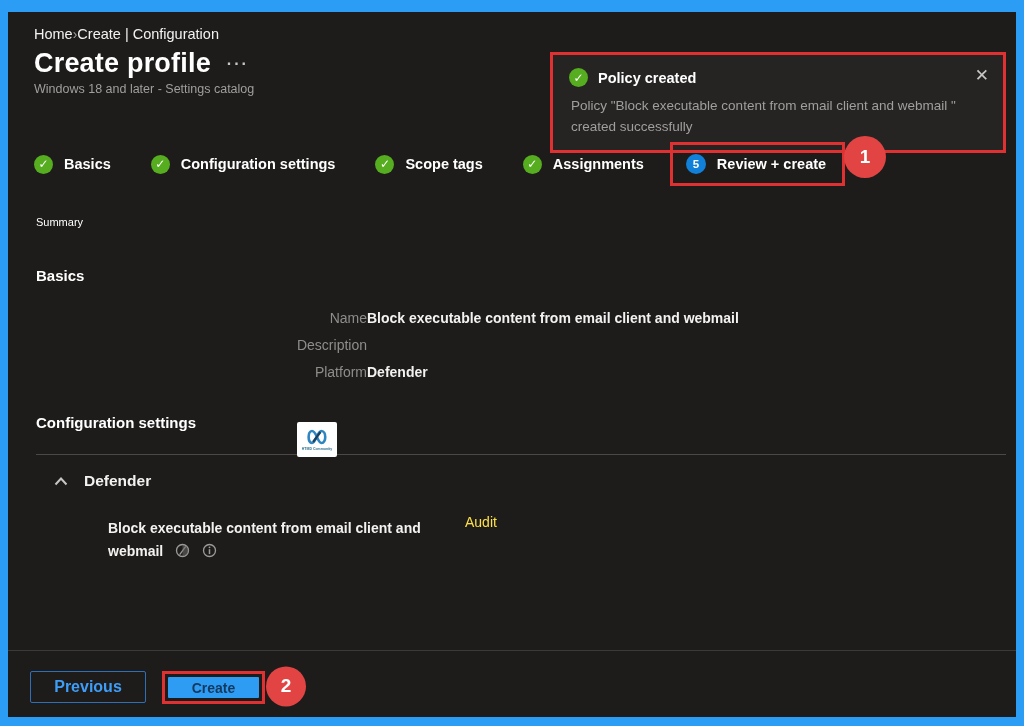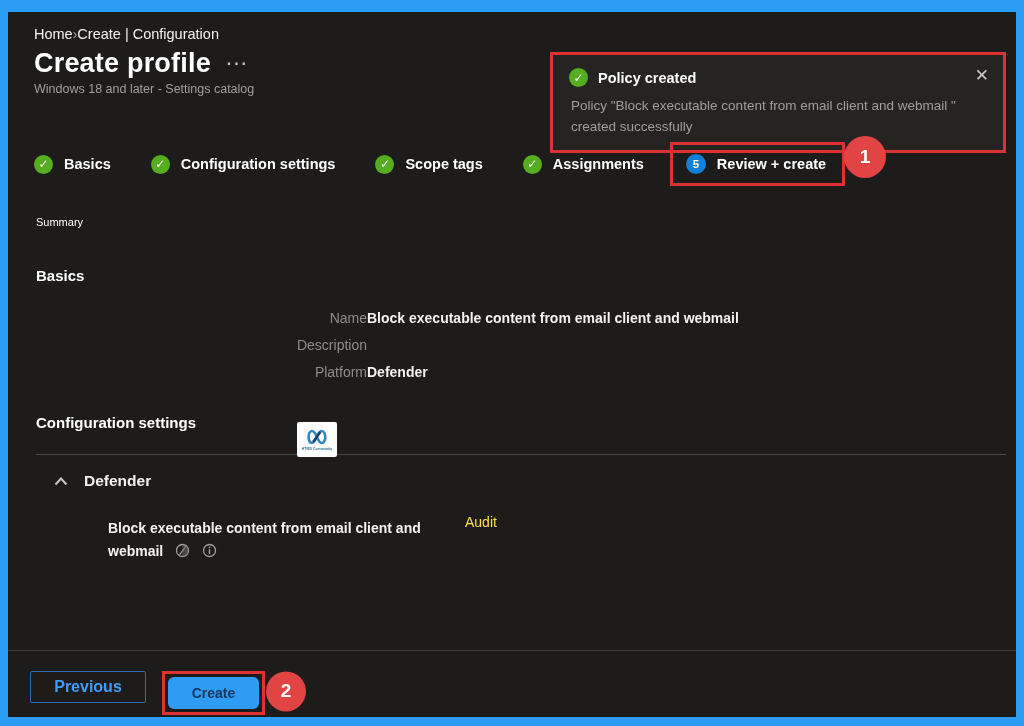--- a/index.html
+++ b/index.html
@@ -85,21 +85,21 @@
   .footer {
     position:absolute; left:0; right:0; bottom:0; height:81px;
     border-top:1px solid #3b3a39; padding:20px 0 0 22px; display:flex; align-items:flex-start;
   }
   .btn-previous {
     min-width:116px; height:32px; background:transparent; border:1.5px solid #2f6fb7; border-radius:2px;
     color:#3e9df7; font-size:16px; font-weight:bold; font-family:inherit; cursor:pointer; padding:0 18px;
   }
   .create-wrap { position:relative; margin-left:16px; border:3px solid #df3131; padding:3px; }
   .btn-create {
-    min-width:91px; height:32px; background:#2f9cf4; border:none; border-radius:6px;
+    min-width:91px; height:21px; background:#2f9cf4; border:none; border-radius:1px;
     color:#143a60; font-size:14px; font-weight:bold; font-family:inherit; cursor:pointer; padding:0 6px;
   }
   .badge-2 { right:-44px; top:50%; transform:translateY(-54%); width:40px; height:40px; }
 
   svg { display:block; }
 </style>
 </head>
 <body>
 
 <div class="frame">

